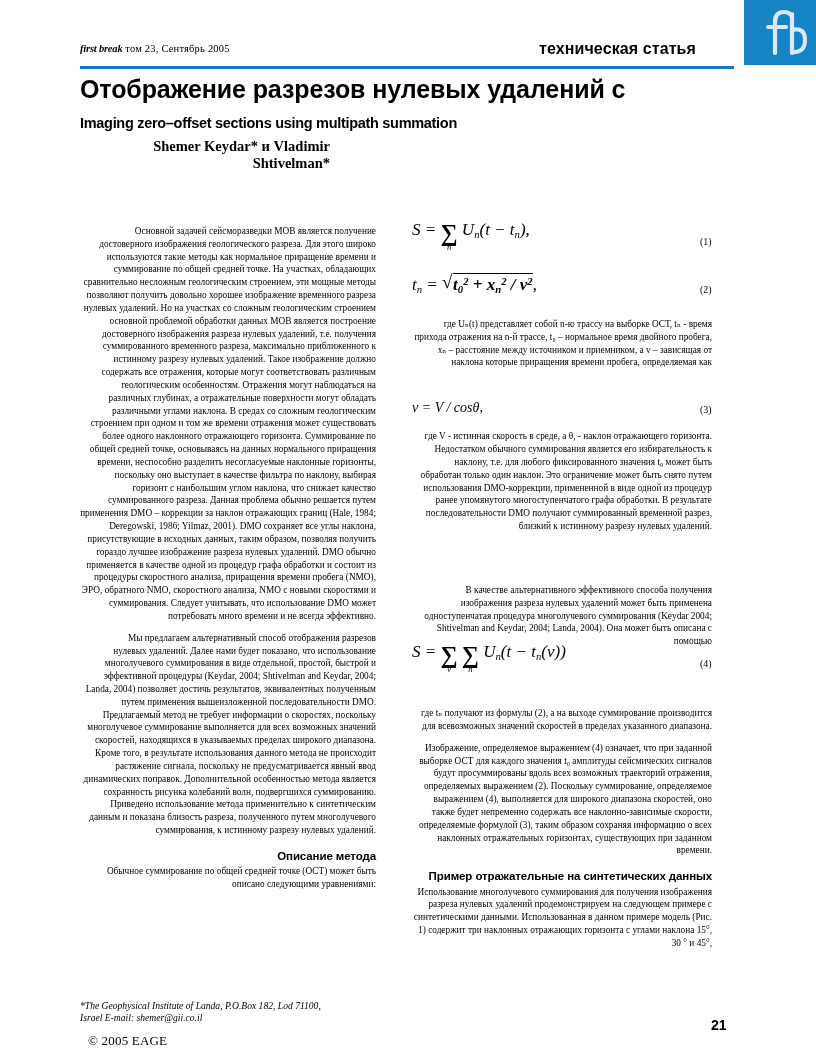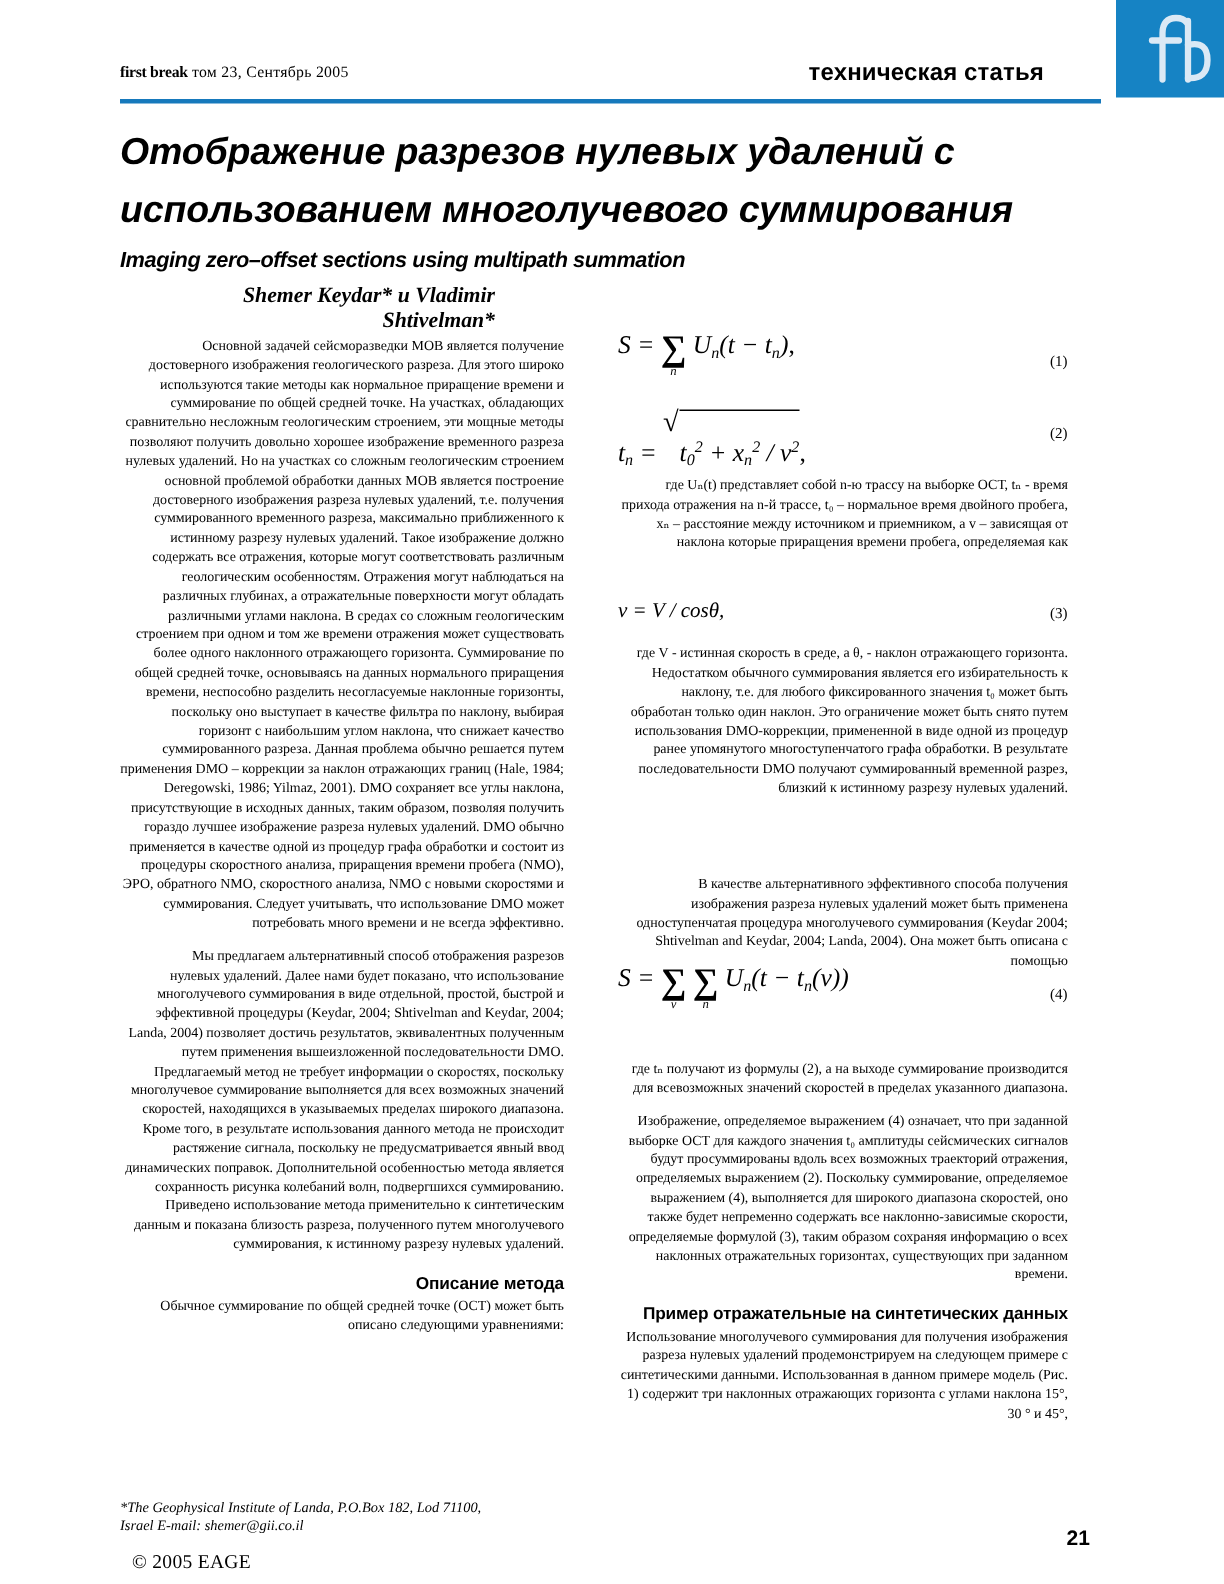--- a/index.html
+++ b/index.html
@@ -33,20 +33,21 @@
   }
   .mast-left {
     position: absolute;
     left: 0;
     top: 3px;
     font-size: 10.5px;
     white-space: nowrap;
     letter-spacing: .2px;
   }
   .mast-left .fb-italic {
+    font-style: italic;
     font-weight: bold;
     letter-spacing: -0.2px;
   }
   .mast-right {
     position: absolute;
     right: 0;
     top: 0;
     font-family: "Liberation Sans", "DejaVu Sans", sans-serif;
     font-size: 16px;
     font-weight: bold;
@@ -70,23 +71,22 @@
     width: 72px;
     height: 65px;
     background: #1683c4;
   }
   .logo-box svg { display: block; }
 
   
   .title-block {
     position: absolute;
     left: 80px;
-    top: 82px;
+    top: 70px;
     width: 640px;
-    font-style: italic;
   }
   .title-ru {
     font-family: "Liberation Sans", "DejaVu Sans", sans-serif;
     font-size: 25px;
     font-weight: bold;
     line-height: 1.56;
     letter-spacing: -0.1px;
     margin: 0;
   }
   .title-en {
@@ -199,21 +199,22 @@
     content: "\221A";
     position: absolute;
     left: 0;
     top: -1px;
     font-size: 19px;
     font-style: normal;
   }
   .sqrt > .bar {
     display: inline-block;
     border-top: 1.1px solid #000;
-    padding-top: 18px;
+    padding-top: 1px;
+    font-weight: bold;
   }
 
   .eq1 { left: 412px; top: 218px; width: 300px; height: 46px; }
   .eq2 { left: 412px; top: 272px; width: 300px; height: 40px; }
   .eq3 { left: 412px; top: 400px; width: 300px; height: 26px; }
   .eq4 { left: 412px; top: 640px; width: 300px; height: 48px; }
 
   .eq1 .eq-num { left: 288px; top: 18px; }
   .eq2 .eq-num { left: 288px; top: 12px; }
   .eq3 .eq-num { left: 288px; top: 4px; }
@@ -268,21 +269,20 @@
         <path d="M24 27 L42 27"></path>
         <path d="M48 14 L48 53"></path>
         <path d="M48 30 Q61 27 61 40 Q61 53 48 52"></path>
       </g>
     </svg>
   </div>
 
   <div class="title-block">
     <h1 class="title-ru">
       <span>Отображение разрезов нулевых удалений с</span><br>
-      <span>использованием многолучевого суммирования</span>
     </h1>
     <div class="title-en">Imaging zero–offset sections using multipath summation</div>
     <div class="authors">
       <span>Shemer Keydar* и Vladimir</span><br>
       <span>Shtivelman*</span>
     </div>
   </div>
 
   <div class="col col-left">
     <p>Основной задачей сейсморазведки МОВ является получение достоверного изображения геологического разреза. Для этого широко используются такие методы как нормальное приращение времени и суммирование по общей средней точке. На участках, обладающих сравнительно несложным геологическим строением, эти мощные методы позволяют получить довольно хорошее изображение временного разреза нулевых удалений. Но на участках со сложным геологическим строением основной проблемой обработки данных МОВ является построение достоверного изображения разреза нулевых удалений, т.е. получения суммированного временного разреза, максимально приближенного к истинному разрезу нулевых удалений. Такое изображение должно содержать все отражения, которые могут соответствовать различным геологическим особенностям. Отражения могут наблюдаться на различных глубинах, а отражательные поверхности могут обладать различными углами наклона. В средах со сложным геологическим строением при одном и том же времени отражения может существовать более одного наклонного отражающего горизонта. Суммирование по общей средней точке, основываясь на данных нормального приращения времени, неспособно разделить несогласуемые наклонные горизонты, поскольку оно выступает в качестве фильтра по наклону, выбирая горизонт с наибольшим углом наклона, что снижает качество суммированного разреза. Данная проблема обычно решается путем применения DMO – коррекции за наклон отражающих границ (Hale, 1984; Deregowski, 1986; Yilmaz, 2001). DMO сохраняет все углы наклона, присутствующие в исходных данных, таким образом, позволяя получить гораздо лучшее изображение разреза нулевых удалений. DMO обычно применяется в качестве одной из процедур графа обработки и состоит из процедуры скоростного анализа, приращения времени пробега (NMO), ЭРО, обратного NMO, скоростного анализа, NMO с новыми скоростями и суммирования. Следует учитывать, что использование DMO может потребовать много времени и не всегда эффективно.</p>

